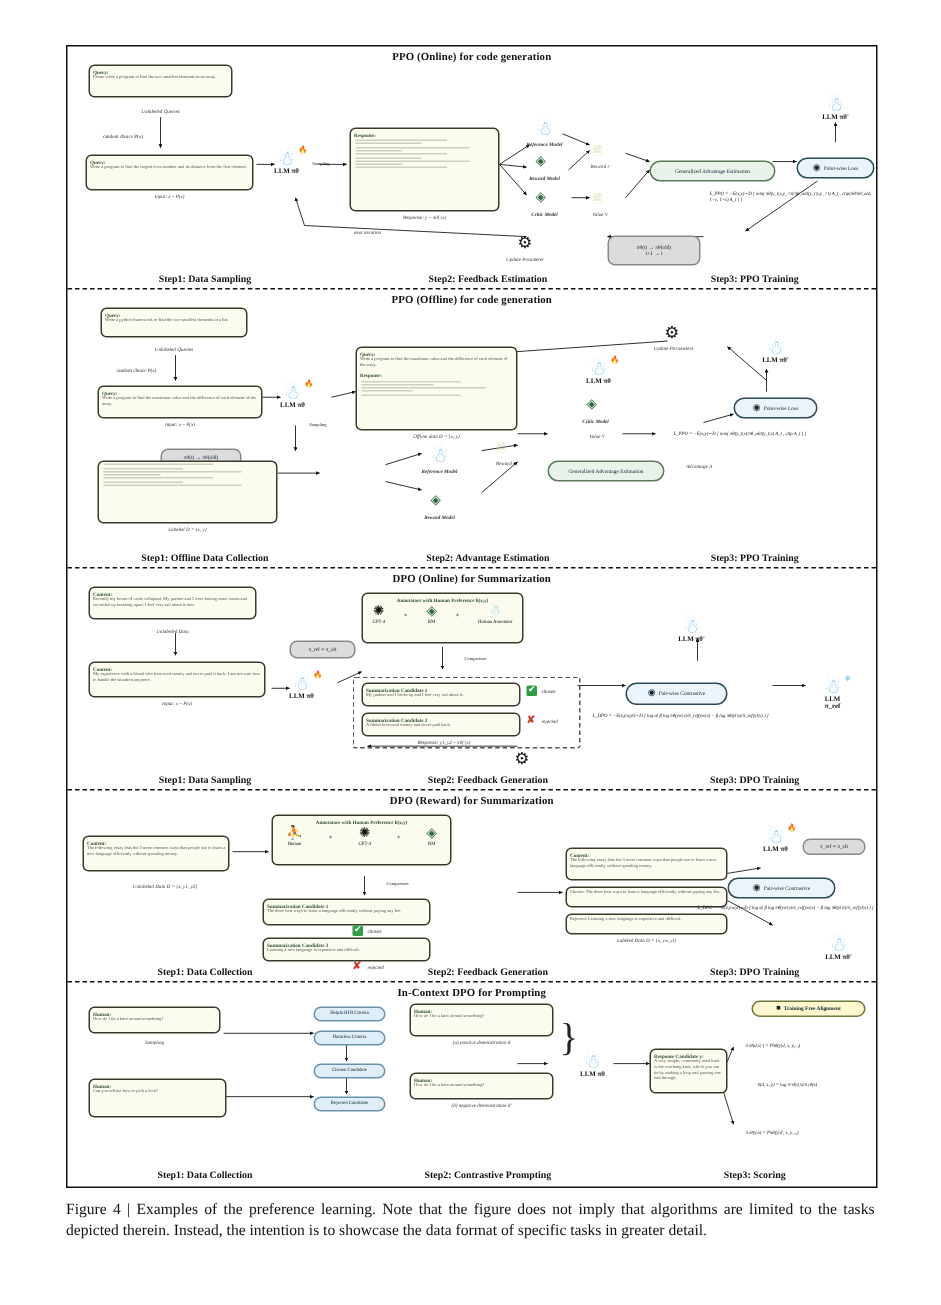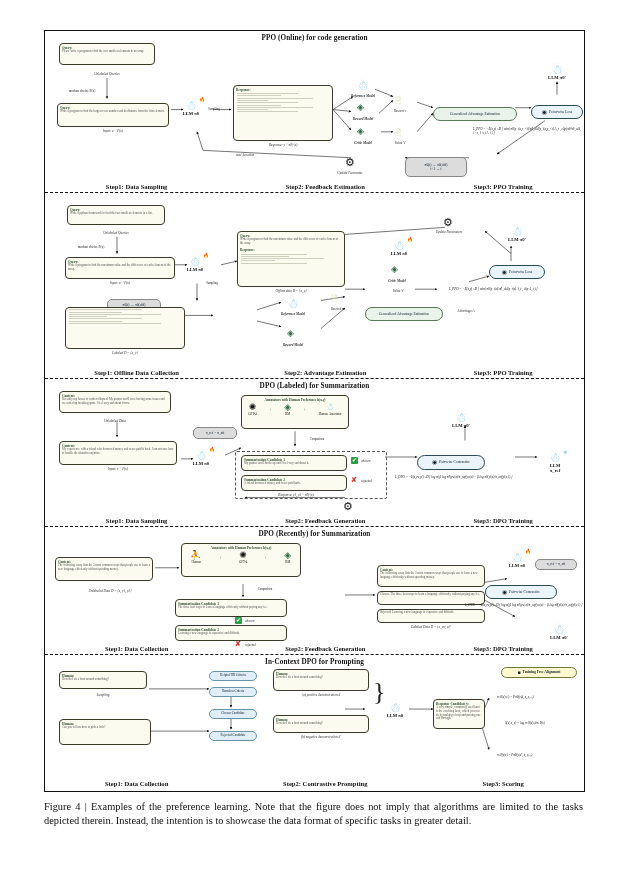--- a/index.html
+++ b/index.html
@@ -152,20 +152,21 @@
         <div class="cap" style="left:170px;top:112px;width:60px">next iteration</div>
       </div>
       <div class="steps">
         <div class="step s1">Step1: Data Sampling</div>
         <div class="step s2">Step2: Feedback Estimation</div>
         <div class="step s3">Step3: PPO Training</div>
       </div>
     </div>
 
     <div class="panel" style="height:186px">
+      <div class="panel-title">PPO (Offline) for code generation</div>
       <div class="canvas">
         <svg class="wires" viewBox="0 0 539 174" preserveAspectRatio="none">
           <g stroke="#111" stroke-width="0.6" fill="none" marker-end="url(#ah)">
             <path d="M72,36 L72,54"></path>
             <path d="M130,66 L142,66"></path>
             <path d="M176,66 L192,62"></path>
             <path d="M152,86 L152,104"></path>
             <path d="M140,120 L168,120"></path>
             <path d="M212,114 L236,106"></path>
             <path d="M212,126 L236,132"></path>
@@ -262,21 +263,21 @@
         <div class="cap" style="left:378px;top:27px;width:52px">Update Parameters</div>
       </div>
       <div class="steps">
         <div class="step s1">Step1: Offline Data Collection</div>
         <div class="step s2">Step2: Advantage Estimation</div>
         <div class="step s3">Step3: PPO Training</div>
       </div>
     </div>
 
     <div class="panel" style="height:148px">
-      <div class="panel-title">DPO (Labeled) for Summarization</div>
+      <div class="panel-title">DPO (Online) for Summarization</div>
       <div class="canvas">
         <svg class="wires" viewBox="0 0 539 136" preserveAspectRatio="none">
           <g stroke="#111" stroke-width="0.6" fill="none" marker-end="url(#ah)">
             <path d="M72,36 L72,52"></path>
             <path d="M136,76 L148,76"></path>
             <path d="M180,72 L196,64"></path>
             <path d="M250,46 L250,62"></path>
             <path d="M340,74 L372,74"></path>
             <path d="M470,74 L492,74"></path>
             <path d="M420,56 L420,40"></path>
@@ -358,21 +359,21 @@
         <div class="gear" style="left:298px;top:112px">⚙</div>
       </div>
       <div class="steps">
         <div class="step s1">Step1: Data Sampling</div>
         <div class="step s2">Step2: Feedback Generation</div>
         <div class="step s3">Step3: DPO Training</div>
       </div>
     </div>
 
     <div class="panel" style="height:128px">
-      <div class="panel-title">DPO (Recently) for Summarization</div>
+      <div class="panel-title">DPO (Reward) for Summarization</div>
       <div class="canvas">
         <svg class="wires" viewBox="0 0 539 116" preserveAspectRatio="none">
           <g stroke="#111" stroke-width="0.6" fill="none" marker-end="url(#ah)">
             <path d="M110,34 L134,34"></path>
             <path d="M198,52 L198,66"></path>
             <path d="M300,64 L330,64"></path>
             <path d="M440,50 L462,46"></path>
             <path d="M440,70 L470,88"></path>
           </g>
         </svg>

